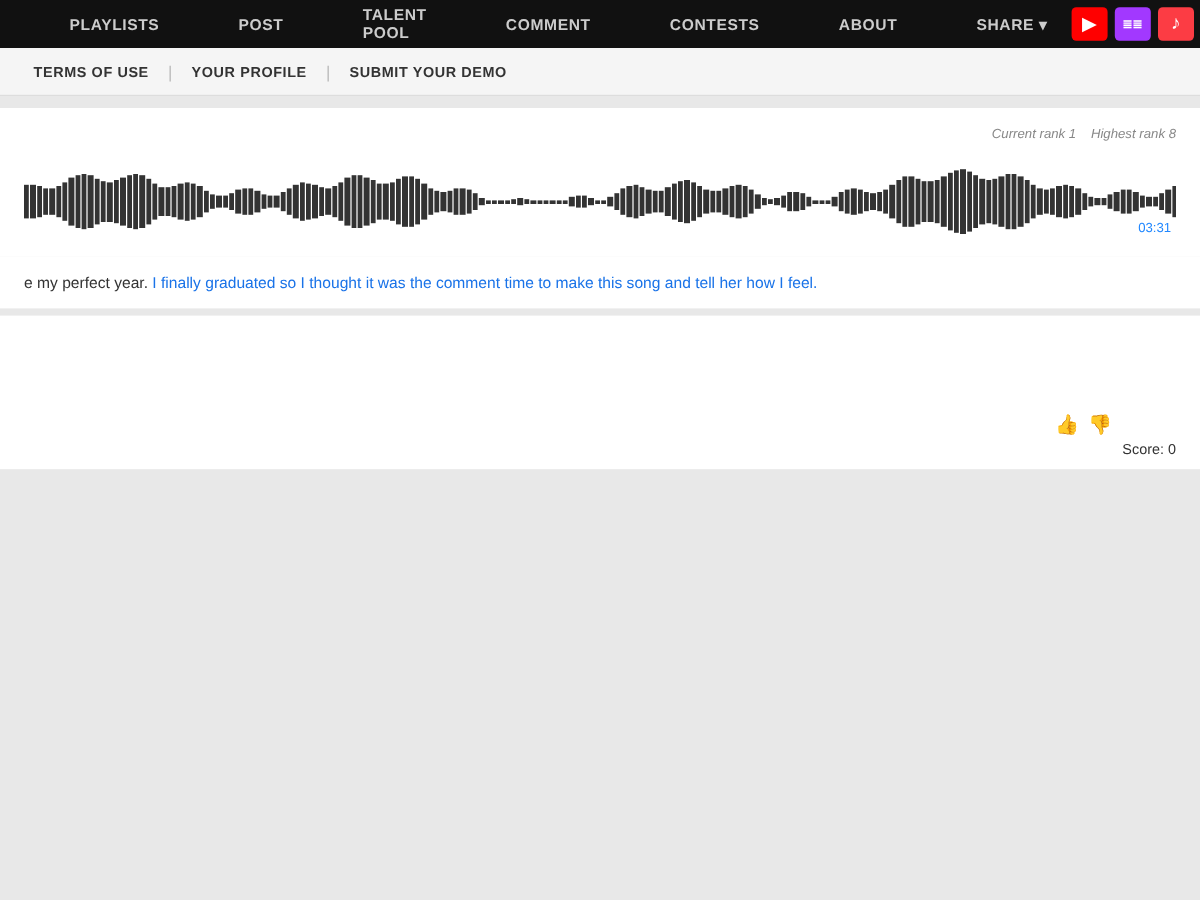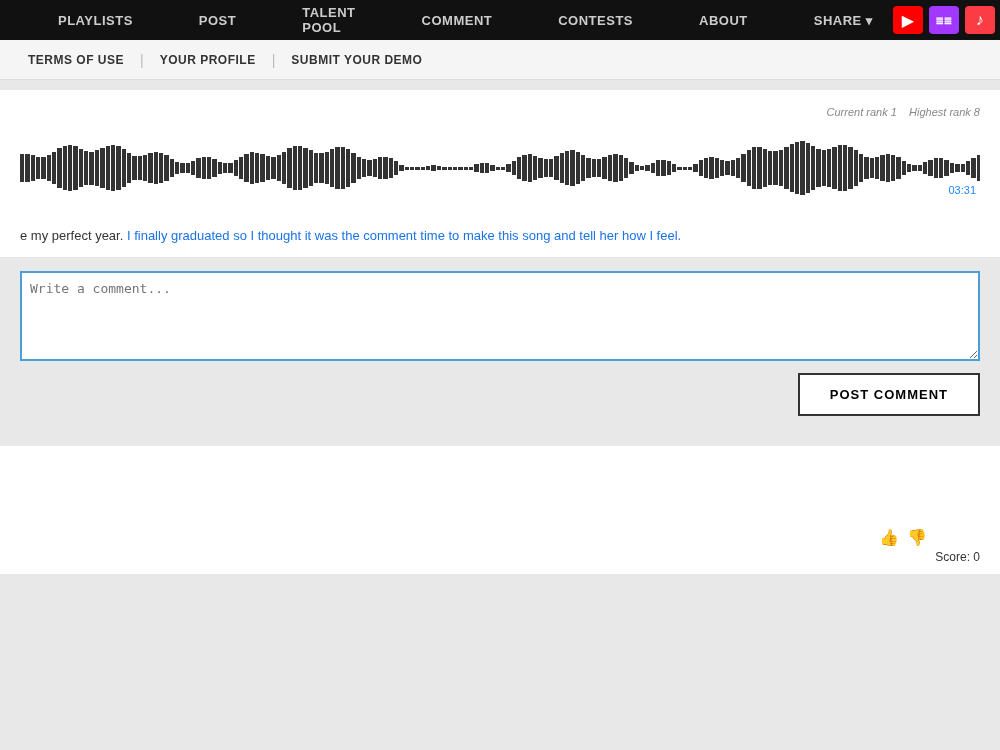--- a/index.html
+++ b/index.html
@@ -533,27 +533,20 @@
       <span class="waveform-time">03:31</span>
     </div>
   </div>
 
   <div class="description-section">
     <p class="description-text">
       <span>e my perfect year. </span><span class="highlight">I finally graduated so I thought it was the comment time to make this song and tell her how I feel.</span>
     </p>
   </div>
 
-  <div class="comment-section">
-    <textarea class="comment-textarea" placeholder="Write a comment..." style=""></textarea>
-
-    <div class="post-comment-row">
-      <button class="post-comment-btn">POST COMMENT</button>
-    </div>
-  </div>
 
   <div class="comment-card">
     <div style="min-height:40px;"></div>
     <div class="comment-card-footer">
       <button class="vote-btn">👍</button>
       <button class="vote-btn">👎</button>
       <span class="score-text">Score: 0</span>
     </div>
   </div>
 

